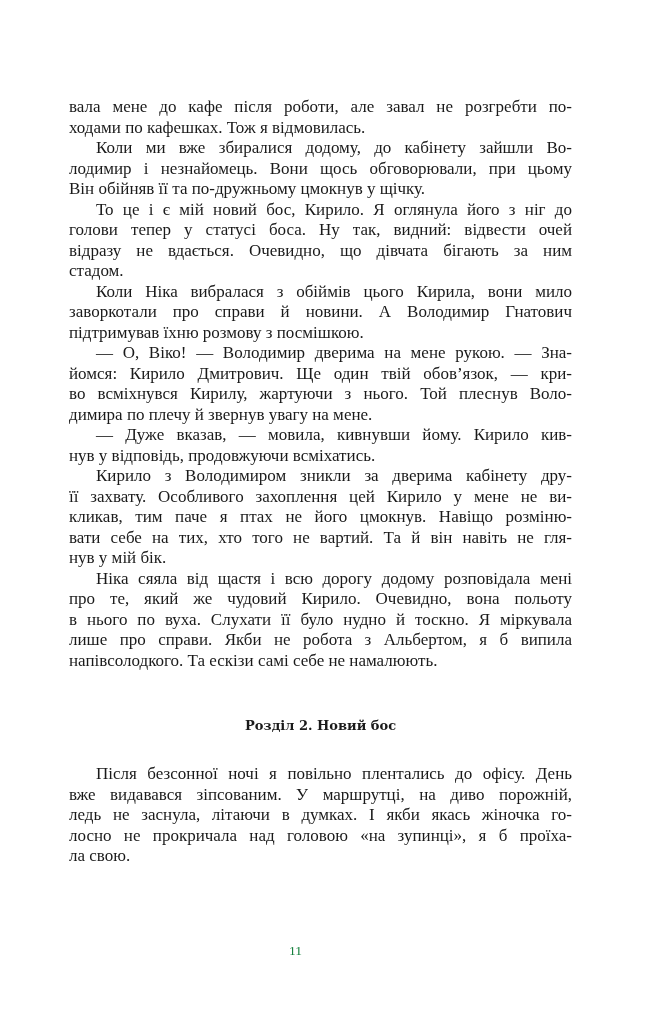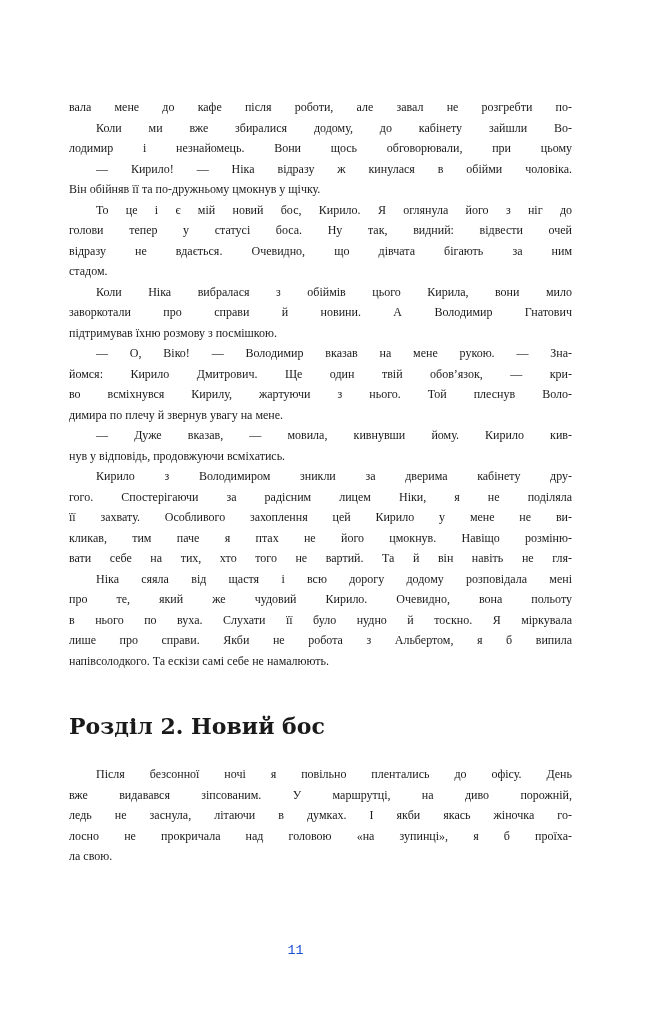--- a/index.html
+++ b/index.html
@@ -19,98 +19,99 @@
       position: absolute;
       left: 69px;
       top: 97px;
       width: 503px;
     }
     .line {
       display: block;
       height: 20.5px;
       line-height: 20.5px;
       font-family: "Liberation Serif", "DejaVu Serif", serif;
-      font-size: 12px;
+      font-size: 17px;
       text-align: justify;
       text-align-last: justify;
       white-space: nowrap;
       overflow: visible;
     }
     .line.last {
       text-align-last: left;
     }
     .line.indent {
       padding-left: 27px;
     }
     .para {
       display: block;
     }
     .chapter-title {
       display: block;
+      text-align: center;
       font-family: "DejaVu Serif", "Liberation Serif", serif;
       font-weight: bold;
-      font-size: 22px;
+      font-size: 13px;
       line-height: 22px;
       margin-top: 44px;
       margin-bottom: 27px;
     }
     .page-number {
       position: absolute;
       left: 0;
       width: 591px;
       top: 943px;
       text-align: center;
-      font-family: Liberation Mono, monospace;
+      font-family: Liberation Serif, serif;
       font-size: 13.5px;
-      color: #1d4ed8;
+      color: #15803d;
     }
   </style>
 </head>
 <body>
 
 <div class="page">
   <div id="before">
       <div class="para">
         <span class="line">вала мене до кафе після роботи, але завал не розгребти по-</span>
+        <span class="line last">ходами по кафешках. Тож я відмовилась.</span>
       </div>
       <div class="para">
         <span class="line indent">Коли ми вже збиралися додому, до кабінету зайшли Во-</span>
         <span class="line">лодимир і незнайомець. Вони щось обговорювали, при цьому</span>
       </div>
       <div class="para">
-        <span class="line indent">— Кирило! — Ніка відразу ж кинулася в обійми чоловіка.</span>
         <span class="line last">Він обійняв її та по-дружньому цмокнув у щічку.</span>
       </div>
       <div class="para">
         <span class="line indent">То це і є мій новий бос, Кирило. Я оглянула його з ніг до</span>
         <span class="line">голови тепер у статусі боса. Ну так, видний: відвести очей</span>
         <span class="line">відразу не вдається. Очевидно, що дівчата бігають за ним</span>
         <span class="line last">стадом.</span>
       </div>
       <div class="para">
         <span class="line indent">Коли Ніка вибралася з обіймів цього Кирила, вони мило</span>
         <span class="line">заворкотали про справи й новини. А Володимир Гнатович</span>
         <span class="line last">підтримував їхню розмову з посмішкою.</span>
       </div>
       <div class="para">
-        <span class="line indent">— О, Віко! — Володимир вказав на мене рукою. — Зна-</span>
+        <span class="line indent">— О, Віко! — Володимир дверима на мене рукою. — Зна-</span>
         <span class="line">йомся: Кирило Дмитрович. Ще один твій обов’язок, — кри-</span>
         <span class="line">во всміхнувся Кирилу, жартуючи з нього. Той плеснув Воло-</span>
         <span class="line last">димира по плечу й звернув увагу на мене.</span>
       </div>
       <div class="para">
         <span class="line indent">— Дуже вказав, — мовила, кивнувши йому. Кирило кив-</span>
         <span class="line last">нув у відповідь, продовжуючи всміхатись.</span>
       </div>
       <div class="para">
         <span class="line indent">Кирило з Володимиром зникли за дверима кабінету дру-</span>
-        <span class="line">гого. Спостерігаючи за радісним лицем Ніки, я не поділяла</span>
         <span class="line">її захвату. Особливого захоплення цей Кирило у мене не ви-</span>
         <span class="line">кликав, тим паче я птах не його цмокнув. Навіщо розміню-</span>
         <span class="line">вати себе на тих, хто того не вартий. Та й він навіть не гля-</span>
+        <span class="line last">нув у мій бік.</span>
       </div>
       <div class="para">
         <span class="line indent">Ніка сяяла від щастя і всю дорогу додому розповідала мені</span>
         <span class="line">про те, який же чудовий Кирило. Очевидно, вона польоту</span>
         <span class="line">в нього по вуха. Слухати її було нудно й тоскно. Я міркувала</span>
         <span class="line">лише про справи. Якби не робота з Альбертом, я б випила</span>
         <span class="line last">напівсолодкого. Та ескізи самі себе не намалюють.</span>
       </div>
     </div>
   <div class="chapter-title">Розділ 2. Новий бос</div>

